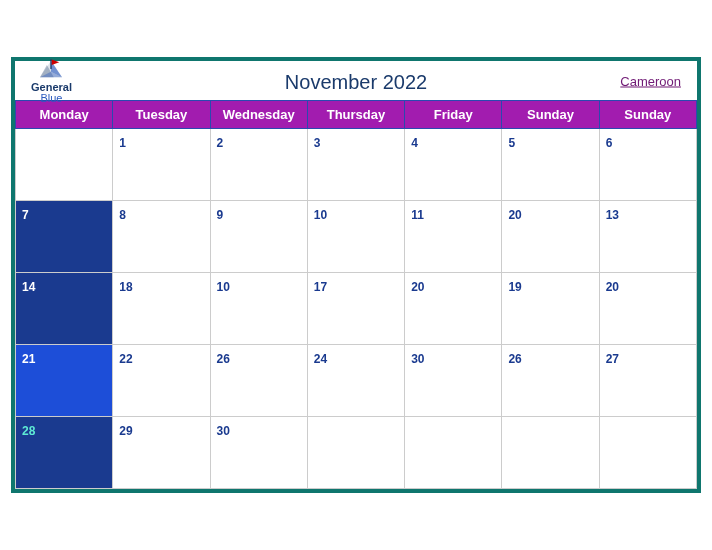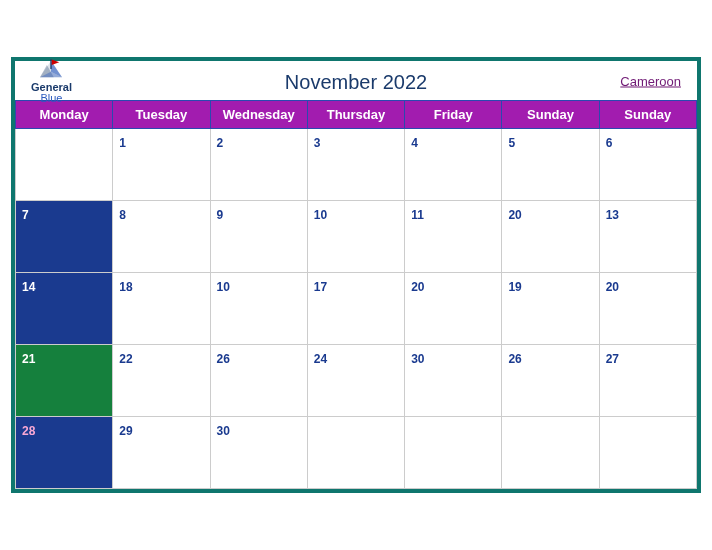--- a/index.html
+++ b/index.html
@@ -153,30 +153,30 @@
         <tr>
           <td style="background-color: rgb(26, 58, 143);"><span class="day-number" style="color: rgb(255, 255, 255);">14</span></td>
           <td><span class="day-number">18</span></td>
           <td><span class="day-number">10</span></td>
           <td><span class="day-number">17</span></td>
           <td><span class="day-number">20</span></td>
           <td><span class="day-number">19</span></td>
           <td><span class="day-number">20</span></td>
         </tr>
         <tr>
-          <td style="background-color: #15803d;"><span class="day-number" style="color: rgb(255, 255, 255);">21</span></td>
+          <td style="background-color: #1d4ed8;"><span class="day-number" style="color: rgb(255, 255, 255);">21</span></td>
           <td><span class="day-number">22</span></td>
           <td><span class="day-number">26</span></td>
           <td><span class="day-number">24</span></td>
           <td><span class="day-number">30</span></td>
           <td><span class="day-number">26</span></td>
           <td><span class="day-number">27</span></td>
         </tr>
         <tr>
-          <td style="background-color: rgb(26, 58, 143);"><span class="day-number" style="color: #f9a8d4;">28</span></td>
+          <td style="background-color: rgb(26, 58, 143);"><span class="day-number" style="color: #5eead4;">28</span></td>
           <td><span class="day-number">29</span></td>
           <td><span class="day-number">30</span></td>
           <td class="gray-cell"></td>
           <td class="gray-cell"></td>
           <td class="gray-cell"></td>
           <td class="gray-cell"></td>
         </tr>
       </tbody>
   </table>
 </div>

